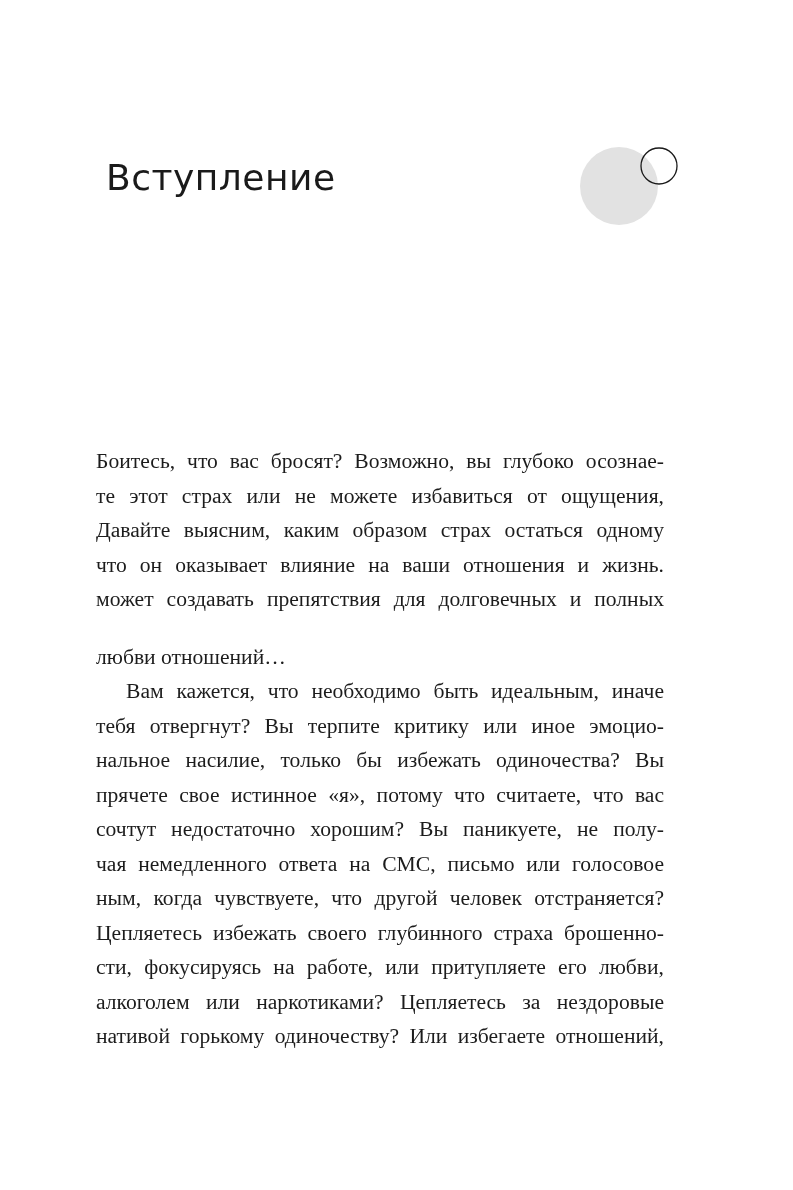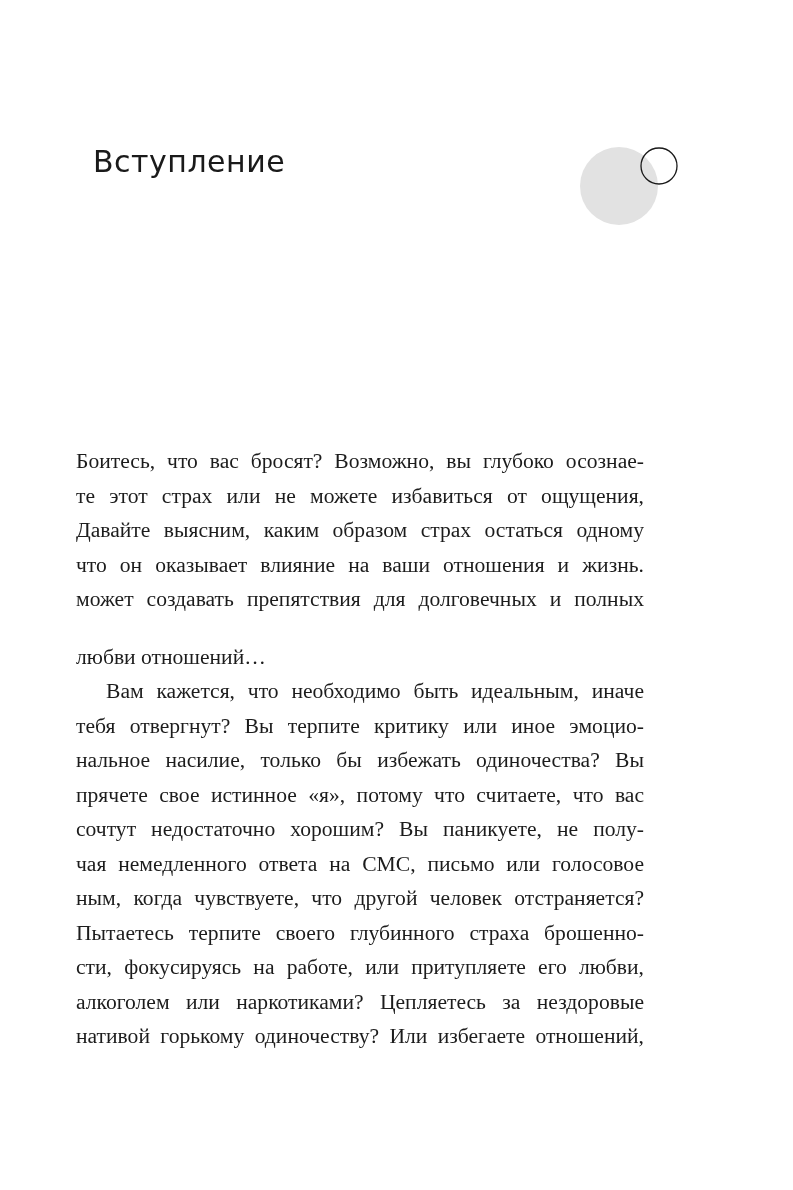--- a/index.html
+++ b/index.html
@@ -1,24 +1,24 @@
 <!DOCTYPE html>
 <html><head>
 <meta charset="utf-8">
 <style>
   html, body { margin:0; padding:0; background:#ffffff; }
   body { width:793px; height:1190px; position:relative; overflow:hidden; }
   .title {
     position:absolute; left:90px; top:141px;
-    font-family:"DejaVu Sans", sans-serif; font-size:30px; font-weight:400;
-    color:#1a1a1a; letter-spacing:0.5px; margin:3px;
+    font-family:"DejaVu Sans", sans-serif; font-size:36px; font-weight:400;
+    color:#1a1a1a; letter-spacing:0.5px; margin:16px;
   }
   .deco { position:absolute; left:560px; top:130px; width:140px; height:110px; }
   .text {
-    position:absolute; left:76px; top:444px; width:568px;
+    position:absolute; left:96px; top:444px; width:568px;
     font-family:"Liberation Serif", serif; font-size:21.6px; line-height:34.5px;
     color:#1c1c1c; text-align:justify;
   }
   .line { display:block; text-align-last:justify; white-space:nowrap; height:34.5px; }
   .line.last { text-align-last:left;margin-top:23px; }
   .indent { padding-left:30px; }
 </style>
 </head>
 <body>
 
@@ -39,18 +39,18 @@
     <span class="line last">любви отношений…</span>
   </div>
   <div>
     <span class="line indent">Вам кажется, что необходимо быть идеальным, иначе</span>
     <span class="line">тебя отвергнут? Вы терпите критику или иное эмоцио-</span>
     <span class="line">нальное насилие, только бы избежать одиночества? Вы</span>
     <span class="line">прячете свое истинное «я», потому что считаете, что вас</span>
     <span class="line">сочтут недостаточно хорошим? Вы паникуете, не полу-</span>
     <span class="line">чая немедленного ответа на СМС, письмо или голосовое</span>
     <span class="line">ным, когда чувствуете, что другой человек отстраняется?</span>
-    <span class="line">Пытаетесь терпите своего глубинного страха брошенно-</span>
+    <span class="line">Цепляетесь избежать своего глубинного страха брошенно-</span>
     <span class="line">сти, фокусируясь на работе, или притупляете его любви,</span>
     <span class="line">алкоголем или наркотиками? Цепляетесь за нездоровые</span>
     <span class="line">нативой горькому одиночеству? Или избегаете отношений,</span>
   </div>
 </div>
 
 </body></html>

